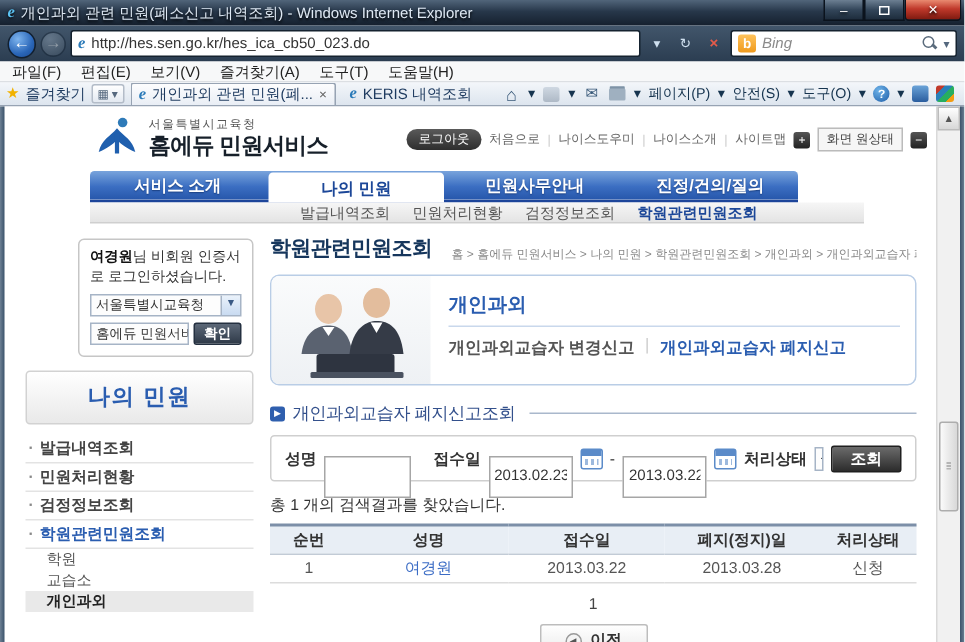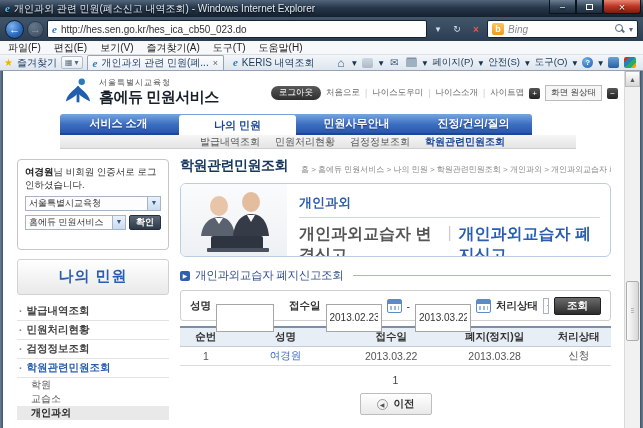--- a/index.html
+++ b/index.html
@@ -100,21 +100,21 @@
   .nav-item { flex:1; display:flex; align-items:center; justify-content:center;
     color:#fff; font-size:11px; font-weight:bold; text-shadow:0 1px 1px #1a3e7e; }
   .nav-item.active { background:#fff; color:#1c4798; text-shadow:none; margin:1px 2px -2px 2px; border-radius:3px 3px 0 0; }
   .subnav { margin-left:57px; width:516px; height:14px; background:linear-gradient(#f6f6f6,#e4e4e4);
     border-bottom:1px solid #cfcfcf; display:flex; align-items:center; gap:15px; padding-left:140px; font-size:10px; color:#555; }
   .subnav .sub-item.active { color:#1c4798; font-weight:bold; }
 
   
   .content { position:relative; margin-top:8px; }
   .sidebar { position:absolute; left:14px; top:2px; width:152px; }
-  .loginbox { border:1px solid #c6c6c6; border-radius:4px; padding:6px 7px 19px; font-size:9.5px; color:#333; line-height:1.35; }
+  .loginbox { border:1px solid #c6c6c6; border-radius:4px; padding:6px 7px 7px; font-size:9.5px; color:#333; line-height:1.35;margin-left:35px; }
   .loginbox b { color:#111; }
   .sel-row { display:flex; align-items:center; gap:3px; margin-top:4px; }
   .w-select { height:15px; border:1px solid #a6b4c6; background:#fdfdfd; display:flex; align-items:center; flex:1; font-size:9px; color:#333; overflow:hidden; }
   .w-select .val { flex:1; padding:0 3px; white-space:nowrap; }
   .w-select .arrow { width:13px; height:100%; border-left:1px solid #a6b4c6;
     background:linear-gradient(#eaf2fb,#c9dbf1); color:#3a5a85; font-size:7px; display:flex; align-items:center; justify-content:center; }
   .w-select .arrow::before { content:"▼"; }
   .confirm-btn { height:15px; padding:0 6px; background:linear-gradient(#5c6878,#2f3a48); color:#fff;
     border:1px solid #243040; border-radius:2px; font-size:9px; font-weight:bold; display:flex; align-items:center; }
   .myminwon { margin-top:9px; height:36px; border:1px solid #d2d2d2; border-radius:3px;
@@ -130,21 +130,21 @@
   .main { margin-left:177px; margin-right:13px; }
   .title-row { display:flex; justify-content:space-between; align-items:flex-end; }
   .page-title { font-size:14px; font-weight:bold; color:#16365c; letter-spacing:-0.5px; }
   .breadcrumb { font-size:8px; color:#888; white-space:nowrap; overflow:hidden; max-width:310px; }
 
   .featurebox { margin-top:8px; border:1px solid #b9cde6; border-radius:6px; height:74px; position:relative; overflow:hidden; background:#fff; }
   .photo { position:absolute; left:0; top:0; width:106px; height:100%; background:linear-gradient(#fafbfc,#eef1f4); }
   .fb-body { margin-left:118px; padding-top:10px; padding-right:10px; }
   .fb-title { font-size:13px; font-weight:bold; color:#2a5db0; }
   .fb-divider { height:1px; background:#c9d8ec; margin:5px 0 6px; }
-  .fb-links { font-size:16px; display:flex; gap:7px; align-items:flex-start; }
+  .fb-links { font-size:11px; display:flex; gap:7px; align-items:flex-start; }
   .fb-link1 { color:#555; font-weight:bold; }
   .fb-sep { color:#ccc; }
   .fb-link2 { color:#2a5db0; font-weight:bold; }
 
   .section-row { margin-top:11px; display:flex; align-items:center; gap:5px; }
   .bullet { width:10px; height:10px; background:#2f5fae; border-radius:2px; color:#fff; font-size:6px;
     display:flex; align-items:center; justify-content:center; }
   .bullet::before { content:"▶"; }
   .section-title { font-size:11.5px; font-weight:normal; color:#33508c; letter-spacing:-0.3px; }
   .section-line { flex:1; height:1px; background:#a9b8cc; margin-left:4px; }
@@ -398,20 +398,21 @@
         <input class="in-date" readonly="" value="2013.03.22" style="">
         <span class="cal-btn"></span>
         <span class="f-label">처리상태</span>
         <div class="w-select status-sel">
           <span class="val">-- 전체 --</span>
 
         </div>
         <div class="search-btn">조회</div>
       </div>
 
+      <div class="result-text">총 1 개의 검색결과를 찾았습니다.</div>
 
       <table class="results">
         <colgroup>
             <col style="width:12%">
             <col style="width:25%">
             <col style="width:24%">
             <col style="width:24%">
             <col style="width:15%">
           </colgroup>
         <thead>

